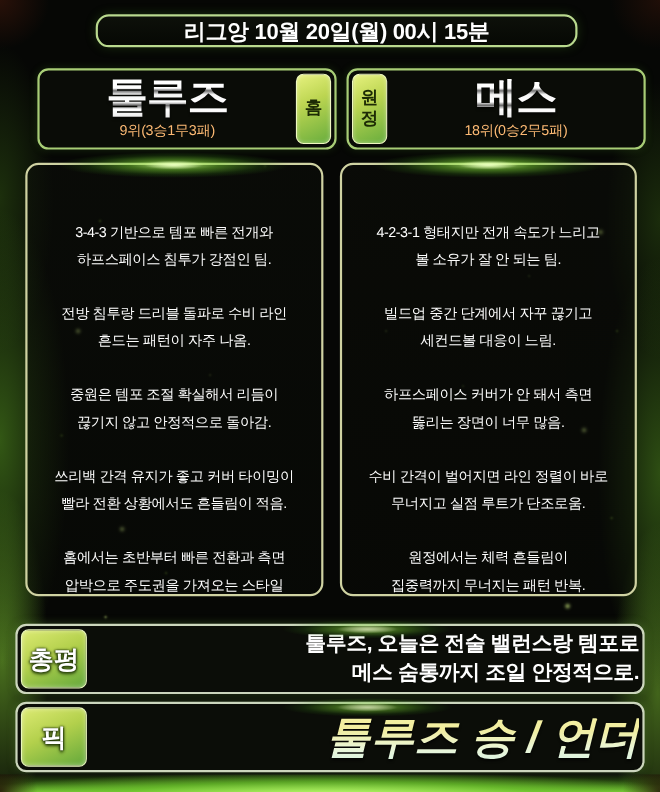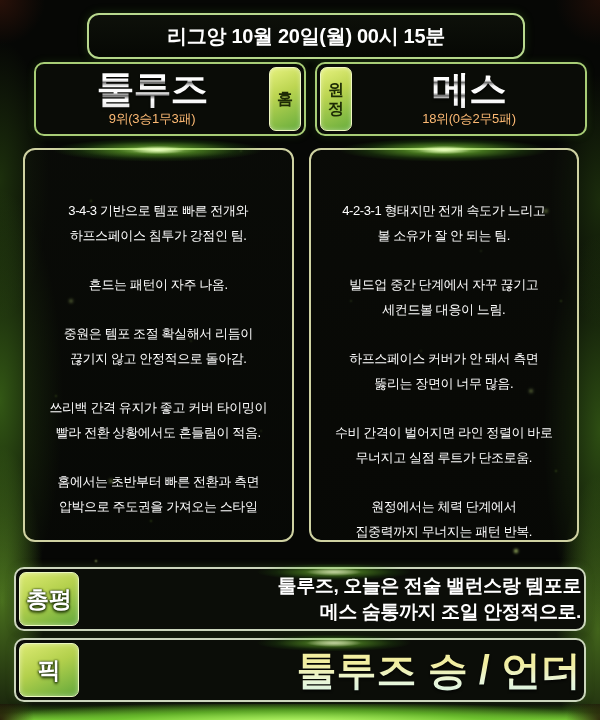--- a/index.html
+++ b/index.html
@@ -51,21 +51,21 @@
     position:absolute; top:0; left:50%; transform:translate(-50%,-50%);
     width:270px; height:30px; pointer-events:none;
     background:
       radial-gradient(ellipse 34px 5px at 50% 50%, rgba(235,255,195,.95), transparent 80%),
       radial-gradient(ellipse 50% 50% at 50% 50%, rgba(200,255,130,.85) 0%, rgba(120,210,50,.50) 30%, rgba(60,140,25,.22) 58%, transparent 78%);
   }
   .flare.small { width:200px; height:22px; opacity:.8; }
 
   
   .header-box {
-    position:absolute; left:87px; right:75px; top:13px; height:46px;
+    position:absolute; left:87px; right:75px; top:13px; height:30px;
     border:2px solid #b9d98e; border-radius:12px;
     background:linear-gradient(180deg, rgba(14,17,10,.95), rgba(6,8,4,.95));
     display:flex; align-items:center; justify-content:center;
     font-size:20px; font-weight:800; letter-spacing:-.3px;
     box-shadow:0 0 10px rgba(80,150,40,.25);
   }
 
   
   .teams-row { position:absolute; left:13px; right:13px; top:62px; height:74px; display:flex; gap:9px;padding-left:21px; }
   .team-box {
@@ -124,20 +124,21 @@
   .row-content {
     position:relative; flex:1; display:flex; flex-direction:column;
     align-items:flex-end; justify-content:center; text-align:center;
   }
   .summary-line { font-size:19px; font-weight:700; line-height:1.38; letter-spacing:-.4px; }
   .pick-value {
     font-size:40px; font-weight:900; letter-spacing:0;
     background:linear-gradient(180deg,#f6f2a2 0%,#f1eda0 38%,#eaf6d8 68%,#d3f0e4 100%);
     -webkit-background-clip:text; background-clip:text; color:transparent;
     filter:drop-shadow(0 2px 1px rgba(0,0,0,.6));
+    font-style:italic;
   }
 </style>
 </head>
 <body>
 
 <div class="bg-effects"></div>
 <div class="sparkles"></div>
 
 <div class="header-box">
   <span>리그앙 10월 20일(월) 00시 15분</span>
@@ -161,20 +162,21 @@
 </div>
 
 <div class="panels-row">
   <div class="analysis-panel">
     <div class="flare"></div>
     <p>
       <span class="line">3-4-3 기반으로 템포 빠른 전개와</span>
       <span class="line">하프스페이스 침투가 강점인 팀.</span>
     </p>
     <p>
+      <span class="line">전방 침투랑 드리블 돌파로 수비 라인</span>
       <span class="line">흔드는 패턴이 자주 나옴.</span>
     </p>
     <p>
       <span class="line">중원은 템포 조절 확실해서 리듬이</span>
       <span class="line">끊기지 않고 안정적으로 돌아감.</span>
     </p>
     <p>
       <span class="line">쓰리백 간격 유지가 좋고 커버 타이밍이</span>
       <span class="line">빨라 전환 상황에서도 흔들림이 적음.</span>
     </p>
@@ -195,21 +197,21 @@
     </p>
     <p>
       <span class="line">하프스페이스 커버가 안 돼서 측면</span>
       <span class="line">뚫리는 장면이 너무 많음.</span>
     </p>
     <p>
       <span class="line">수비 간격이 벌어지면 라인 정렬이 바로</span>
       <span class="line">무너지고 실점 루트가 단조로움.</span>
     </p>
     <p>
-      <span class="line">원정에서는 체력 단계에서</span>
+      <span class="line">원정에서는 체력 흔들림이</span>
       <span class="line">집중력까지 무너지는 패턴 반복.</span>
     </p>
   </div>
 </div>
 
 <div class="info-row summary-row">
   <div class="row-label">총평</div>
   <div class="row-content">
     <div class="flare small"></div>
     <div class="summary-line">툴루즈, 오늘은 전술 밸런스랑 템포로</div>

